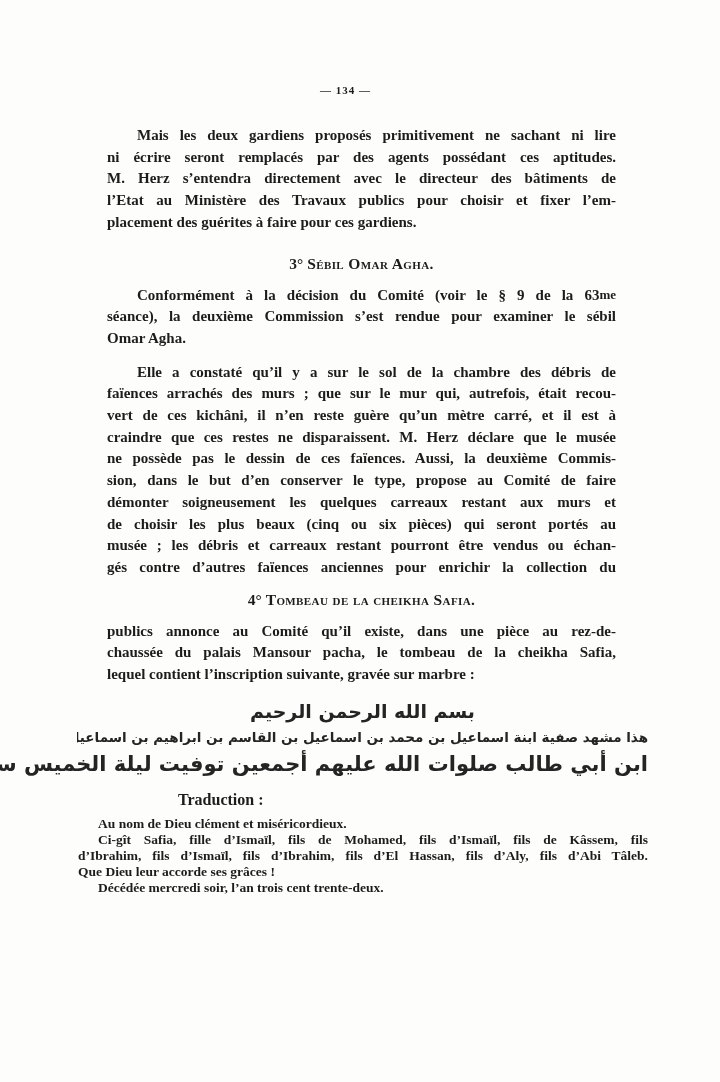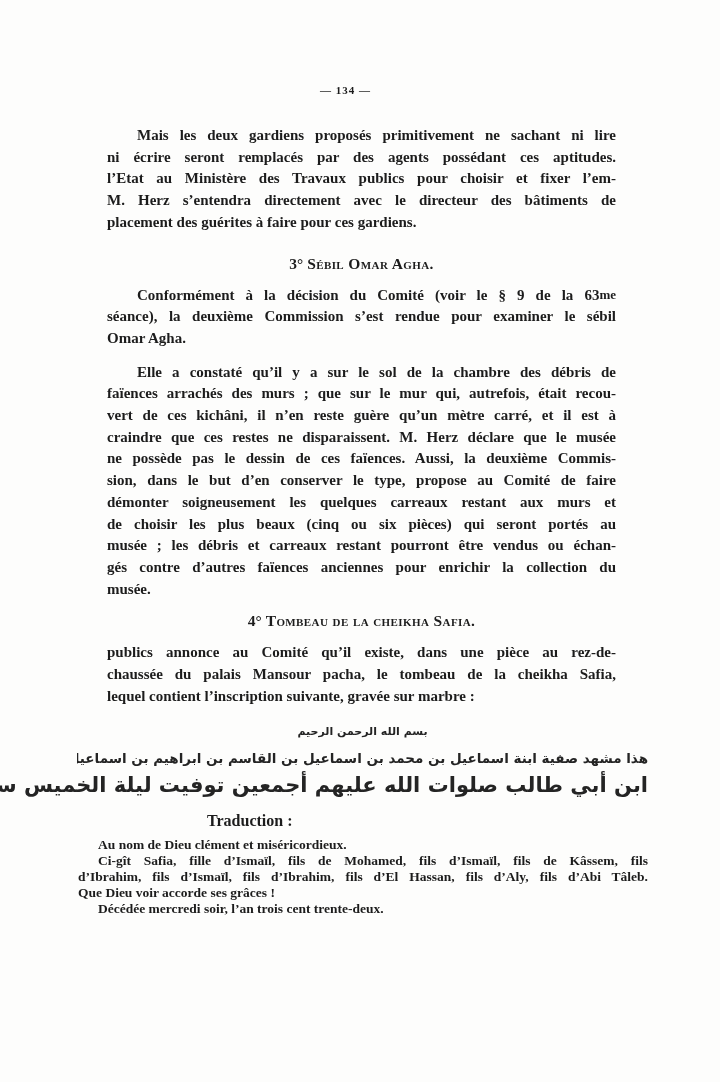--- a/index.html
+++ b/index.html
@@ -31,43 +31,43 @@
   .secnum { margin-right:4px; }
 
   sup.ord { font-size:13px; vertical-align:top; position:relative; top:-1px; }
 
   .arabic {
     margin:4px -20px 0 -18px;
     direction:rtl;
     font-family:"DejaVu Sans", sans-serif;
     font-weight:bold; color:#242424;
   }
-  .ar1 { text-align:center; font-size:11px; line-height:26px; }
+  .ar1 { text-align:center; font-size:19px; line-height:26px; }
   .ar2 { text-align:right;  font-size:13.5px; line-height:27px; white-space:nowrap; overflow:hidden; }
   .ar3 { text-align:right;  font-size:21px; line-height:27px; white-space:nowrap; }
 
-  .trad-head { margin:13px 0 7px 112px; font-size:16px; font-weight:bold; }
+  .trad-head { margin:13px 0 7px 83px; font-size:16px; font-weight:bold; }
 
   .trans { margin:0 -20px 0 -17px; font-size:13.5px; font-weight:bold; line-height:16px; }
   .tln  { display:block; text-align:justify; text-align-last:justify; }
   .tln-left { display:block; text-align:left; }
   .tind { text-indent:20px; }
 </style>
 </head>
 <body>
 
 <div class="text-block">
 
   <div class="pagenum">— 134 —</div>
 
   <p class="para p1">
     <span class="ln ind">Mais les deux gardiens proposés primitivement ne sachant ni lire</span>
     <span class="ln">ni écrire seront remplacés par des agents possédant ces aptitudes.</span>
+    <span class="ln">M. Herz s’entendra directement avec le directeur des bâtiments de</span>
     <span class="ln">l’Etat au Ministère des Travaux publics pour choisir et fixer l’em-</span>
-    <span class="ln">M. Herz s’entendra directement avec le directeur des bâtiments de</span>
     <span class="ln-last">placement des guérites à faire pour ces gardiens.</span>
   </p>
 
   <h2 class="sec sec-3">
     <span class="secnum">3°</span><span class="sc">Sébil Omar Agha.</span>
   </h2>
 
   <p class="para">
     <span class="ln ind"><span>Conformément à la décision du Comité (voir le § 9 de la 63</span><sup class="ord">me</sup></span>
     <span class="ln">séance), la deuxième Commission s’est rendue pour examiner le sébil</span>
@@ -78,21 +78,20 @@
     <span class="ln ind">Elle a constaté qu’il y a sur le sol de la chambre des débris de</span>
     <span class="ln">faïences arrachés des murs ; que sur le mur qui, autrefois, était recou-</span>
     <span class="ln">vert de ces kichâni, il n’en reste guère qu’un mètre carré, et il est à</span>
     <span class="ln">craindre que ces restes ne disparaissent. M. Herz déclare que le musée</span>
     <span class="ln">ne possède pas le dessin de ces faïences. Aussi, la deuxième Commis-</span>
     <span class="ln">sion, dans le but d’en conserver le type, propose au Comité de faire</span>
     <span class="ln">démonter soigneusement les quelques carreaux restant aux murs et</span>
     <span class="ln">de choisir les plus beaux (cinq ou six pièces) qui seront portés au</span>
     <span class="ln">musée ; les débris et carreaux restant pourront être vendus ou échan-</span>
     <span class="ln">gés contre d’autres faïences anciennes pour enrichir la collection du</span>
-    <span class="ln-last">musée.</span>
   </p>
 
   <h2 class="sec sec-4">
     <span class="secnum">4°</span><span class="sc">Tombeau de la cheikha Safia.</span>
   </h2>
 
   <p class="para">
     <span class="ln">publics annonce au Comité qu’il existe, dans une pièce au rez-de-</span>
     <span class="ln">chaussée du palais Mansour pacha, le tombeau de la cheikha Safia,</span>
     <span class="ln-last">lequel contient l’inscription suivante, gravée sur marbre :</span>
@@ -103,17 +102,17 @@
     <div class="ar2">هذا مشهد صفية ابنة اسماعيل بن محمد بن اسماعيل بن القاسم بن ابراهيم بن اسماعيل بن الحسن بن الحسن بن علي</div>
     <div class="ar3">ابن أبي طالب صلوات الله عليهم أجمعين توفيت ليلة الخميس سنة ثلاثين واثنين وثلثمائة</div>
   </div>
 
   <div class="trad-head">Traduction :</div>
 
   <div class="trans">
     <span class="tln-left tind">Au nom de Dieu clément et miséricordieux.</span>
     <span class="tln tind">Ci-gît Safia, fille d’Ismaïl, fils de Mohamed, fils d’Ismaïl, fils de Kâssem, fils</span>
     <span class="tln">d’Ibrahim, fils d’Ismaïl, fils d’Ibrahim, fils d’El Hassan, fils d’Aly, fils d’Abi Tâleb.</span>
-    <span class="tln-left">Que Dieu voir accorde ses grâces !</span>
+    <span class="tln-left">Que Dieu leur accorde ses grâces !</span>
     <span class="tln-left tind">Décédée mercredi soir, l’an trois cent trente-deux.</span>
   </div>
 
 </div>
 
 </body></html>

